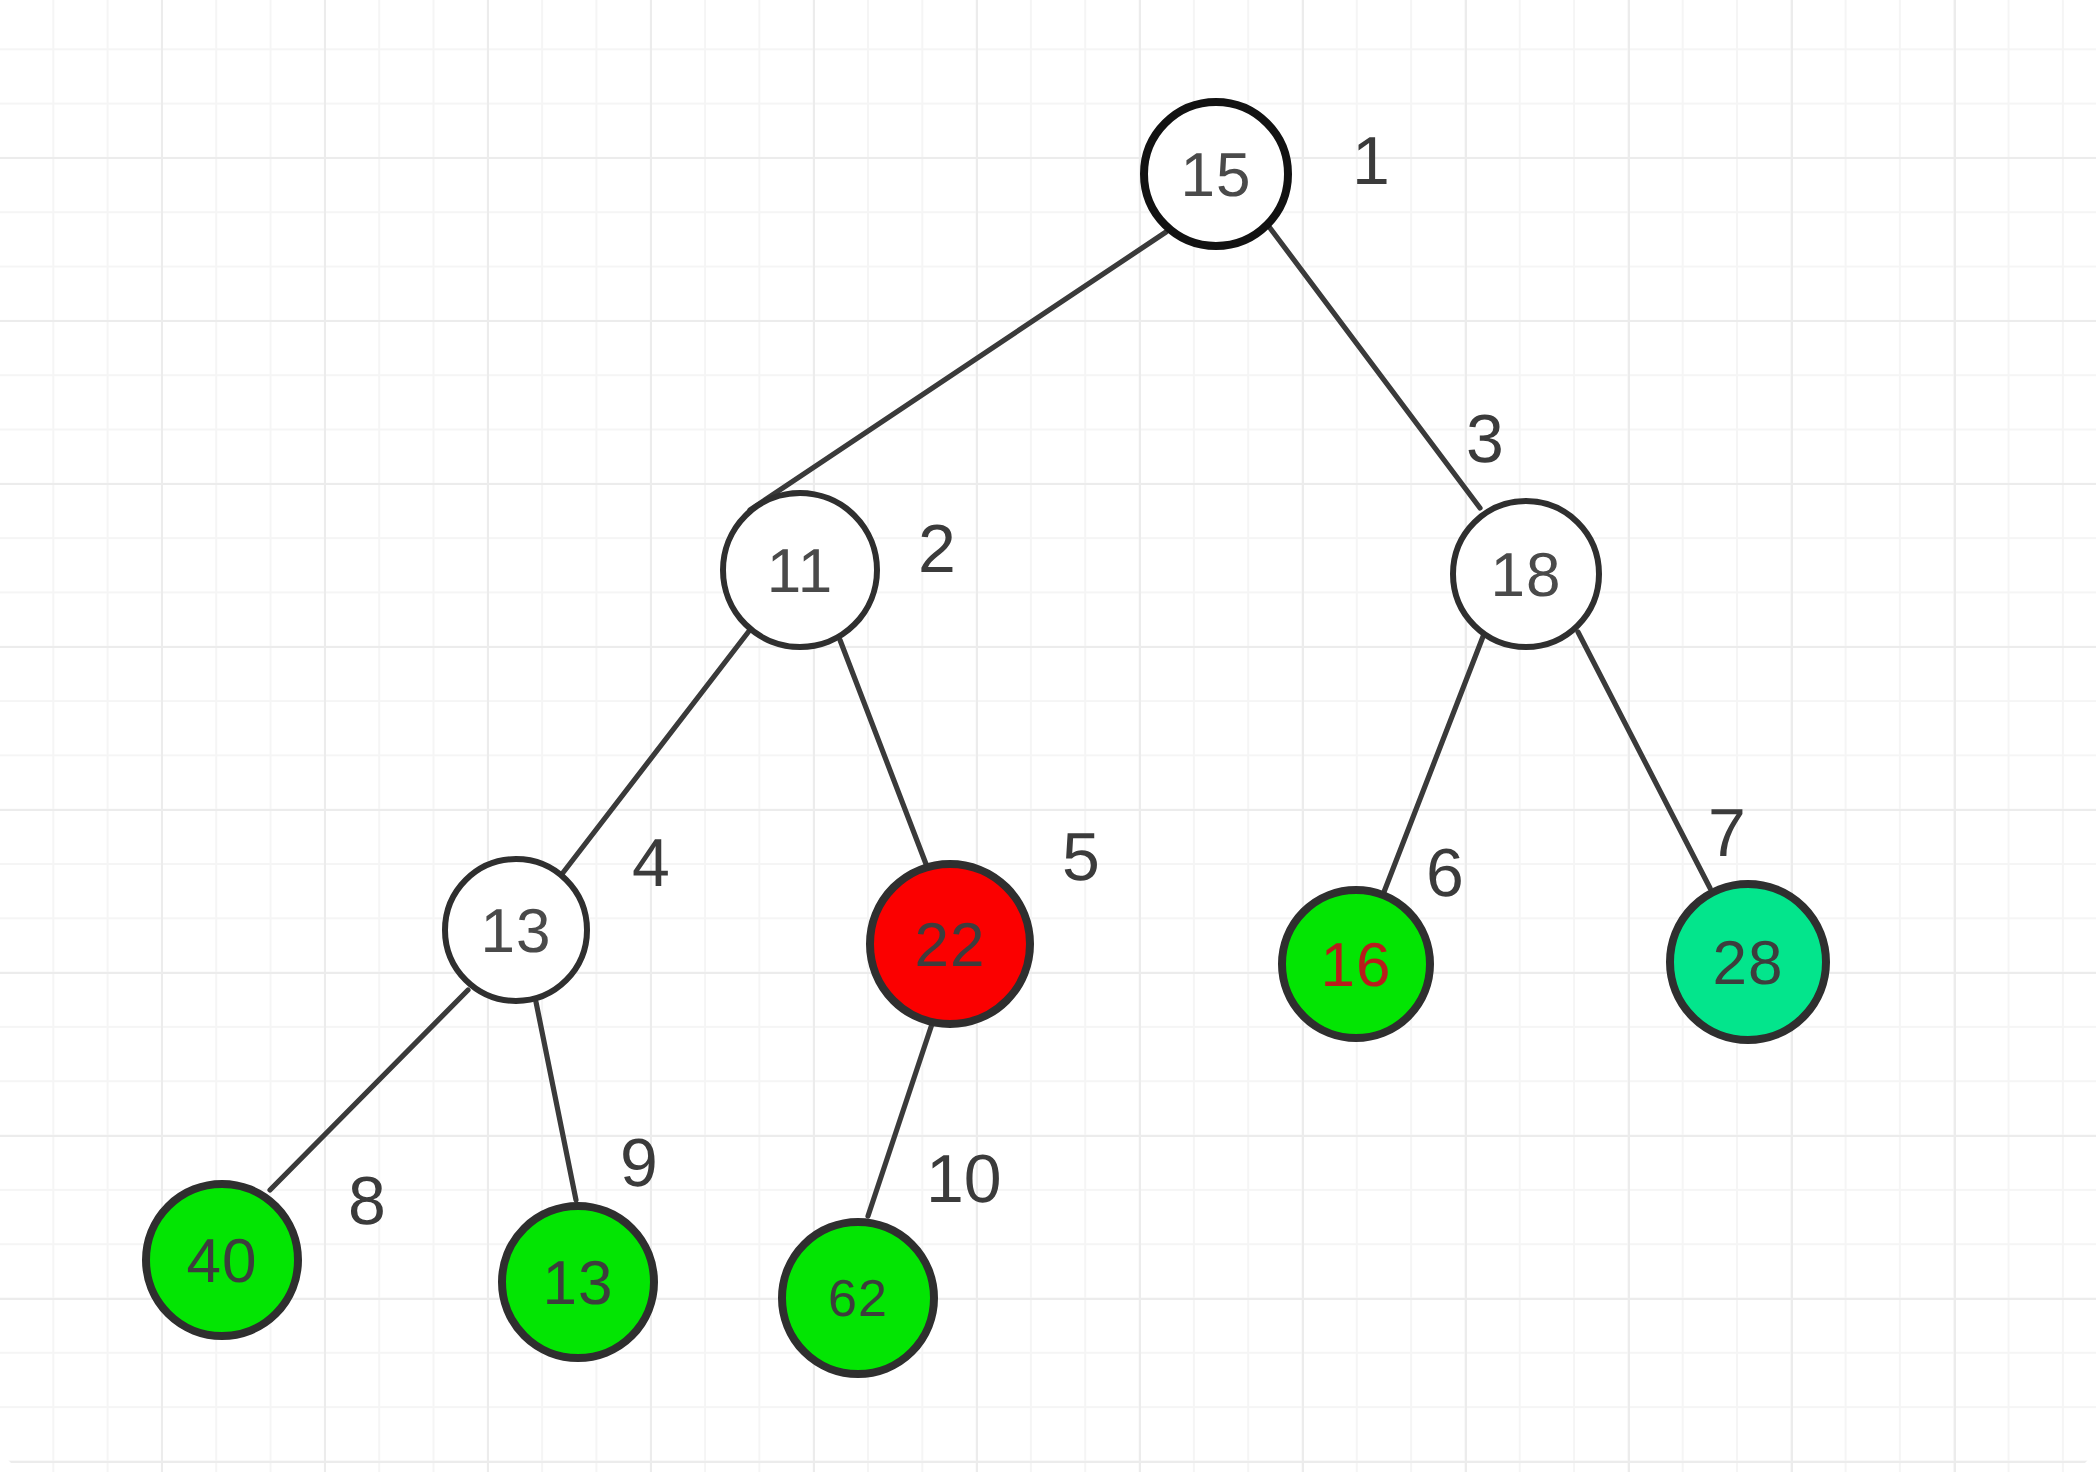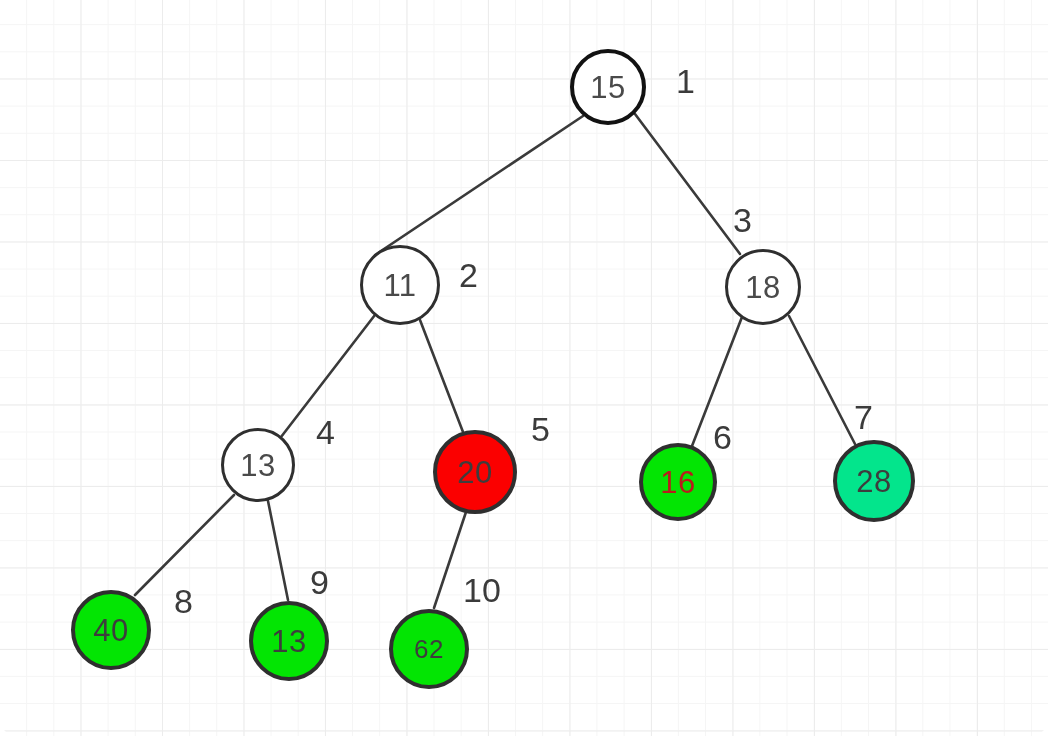--- a/index.html
+++ b/index.html
@@ -94,21 +94,21 @@
       <div class="idx-label" style="left: 459px; top: 258px;">2</div>
       <div class="tree-node" style="left: 725px; top: 249px; width: 76px; height: 76px; background: rgb(255, 255, 255); border: 3px solid rgb(47, 47, 47); color: rgb(74, 74, 74); font-size: 31px;">
         <span class="node-value">18</span>
       </div>
       <div class="idx-label" style="left: 733px; top: 203px;">3</div>
       <div class="tree-node" style="left: 221px; top: 428px; width: 74px; height: 74px; background: rgb(255, 255, 255); border: 3px solid rgb(47, 47, 47); color: rgb(74, 74, 74); font-size: 31px;">
         <span class="node-value">13</span>
       </div>
       <div class="idx-label" style="left: 316px; top: 415px;">4</div>
       <div class="tree-node" style="left: 433px; top: 430px; width: 84px; height: 84px; background: rgb(251, 0, 0); border: 4px solid rgb(47, 47, 47); color: rgb(61, 61, 61); font-size: 31px;">
-        <span class="node-value">20</span>
+        <span class="node-value">22</span>
       </div>
       <div class="idx-label" style="left: 531px; top: 412px;">5</div>
       <div class="tree-node" style="left: 639px; top: 443px; width: 78px; height: 78px; background: rgb(3, 229, 3); border: 4px solid rgb(47, 47, 47); color: #b91c1c; font-size: 31px;">
         <span class="node-value">16</span>
       </div>
       <div class="idx-label" style="left: 713px; top: 420px;">6</div>
       <div class="tree-node" style="left: 833px; top: 440px; width: 82px; height: 82px; background: rgb(3, 229, 140); border: 4px solid rgb(47, 47, 47); color: rgb(61, 61, 61); font-size: 31px;">
         <span class="node-value">28</span>
       </div>
       <div class="idx-label" style="left: 854px; top: 400px;">7</div>

